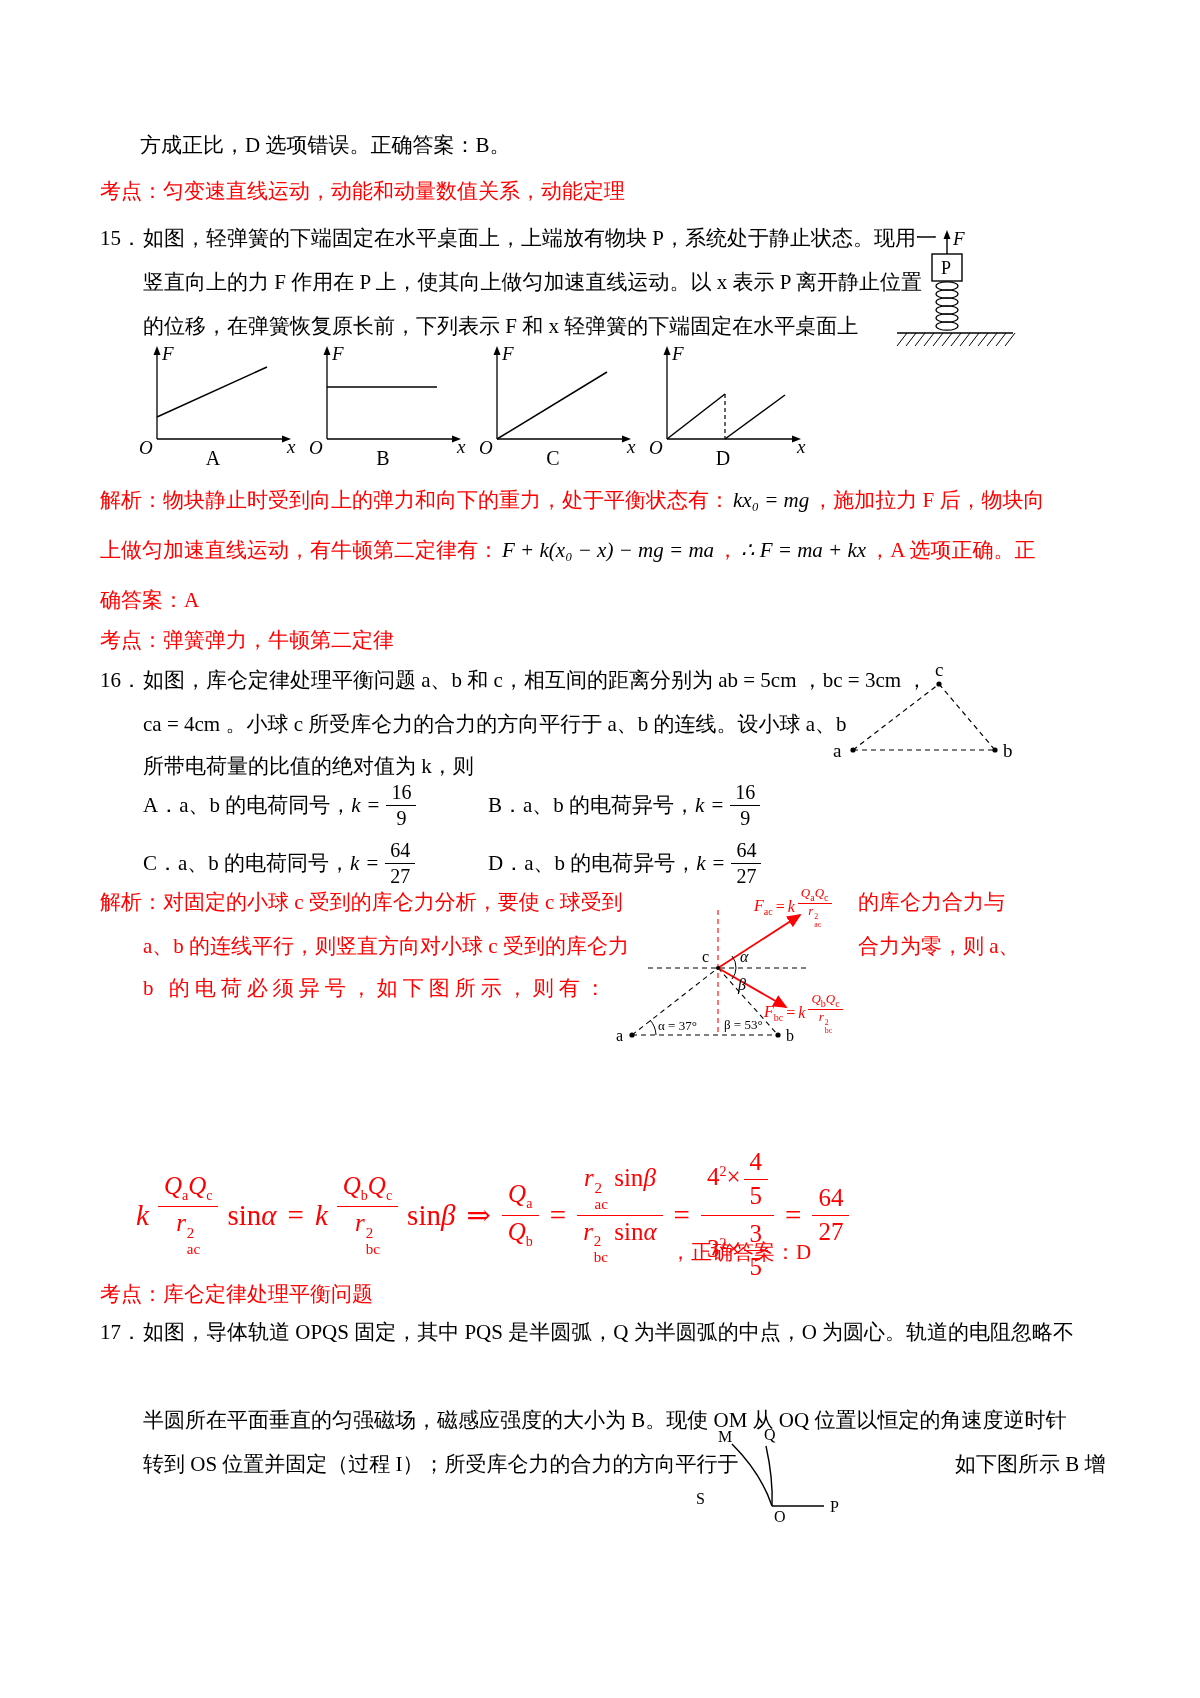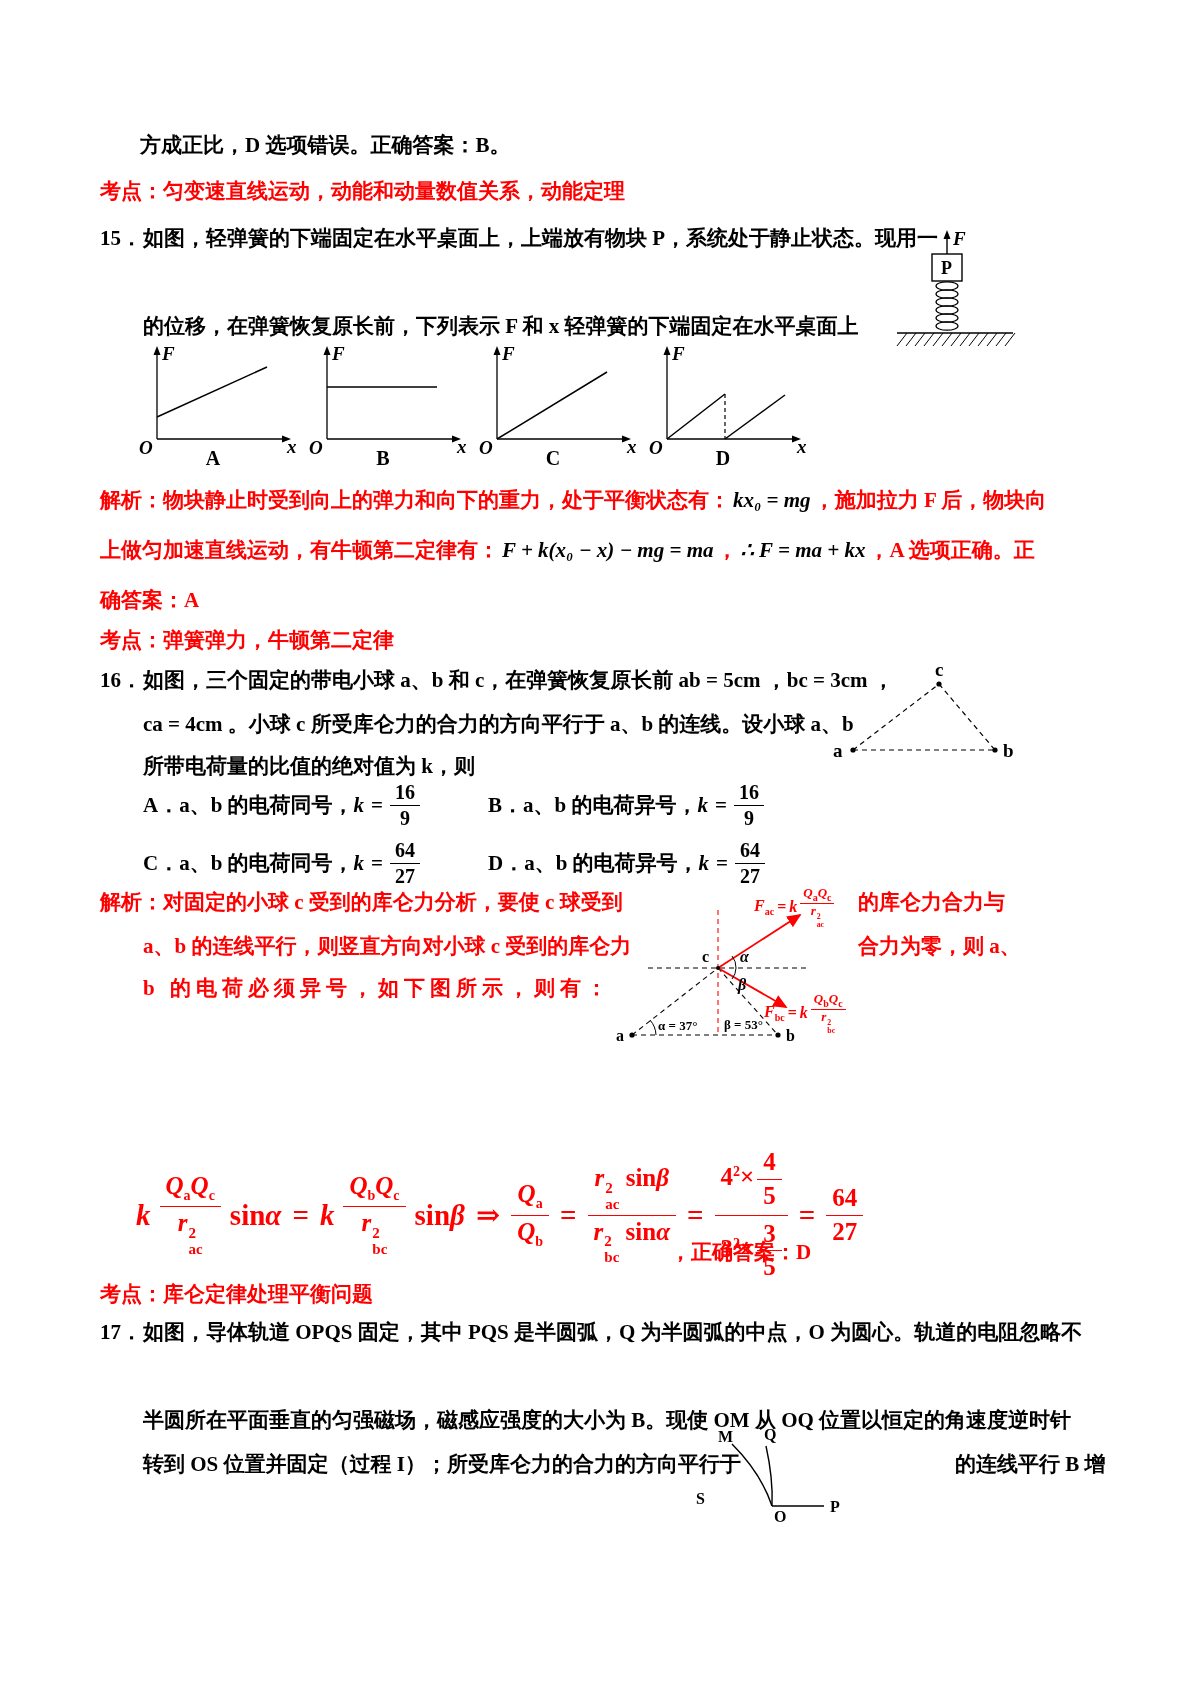--- a/index.html
+++ b/index.html
@@ -1,17 +1,17 @@
 <!DOCTYPE html>
 <html><head>
 <meta charset="utf-8">
 <style>
   * { margin:0; padding:0; box-sizing:border-box; }
   body { background:#ffffff; font-family:"Liberation Serif","DejaVu Serif",serif; }
-  .page { position:relative; width:1200px; height:1698px; background:#fff; color:#000; font-size:21px; overflow:hidden;font-weight:bold; }
+  .page { position:relative; width:1200px; height:1698px; background:#fff; color:#000; font-size:21px; overflow:hidden; }
   .abs { position:absolute; white-space:nowrap; }
   .red { color:#ff0000; }
   .math { font-style:italic; padding:0 3px; }
   i { font-style:italic; }
   sub { font-size:0.62em; }
   sup { font-size:0.62em; }
 
   
   .frac { display:inline-block; text-align:center; vertical-align:middle; line-height:1.15; }
   .frac > .num { display:block; border-bottom:1.4px solid currentColor; padding:1px 5px; }
@@ -52,20 +52,21 @@
 </head>
 <body>
 
 <div class="page">
 
   <div class="abs" style="left:140px; top:131px;">方成正比，D 选项错误。正确答案：B。</div>
   <div class="abs red" style="left:100px; top:177px;">考点：匀变速直线运动，动能和动量数值关系，动能定理</div>
 
   <div class="abs" style="left:100px; top:224px;">15．</div>
   <div class="abs" style="left:143px; top:224px;">如图，轻弹簧的下端固定在水平桌面上，上端放有物块 P，系统处于静止状态。现用一</div>
+  <div class="abs" style="left:143px; top:268px;">竖直向上的力 F 作用在 P 上，使其向上做匀加速直线运动。以 x 表示 P 离开静止位置</div>
   <div class="abs" style="left:143px; top:312px;">的位移，在弹簧恢复原长前，下列表示 F 和 x 轻弹簧的下端固定在水平桌面上</div>
 
   <svg class="abs" style="left:895px; top:228px;" width="122" height="124" viewBox="0 0 122 124">
     <g>
       <line x1="52" y1="26" x2="52" y2="6" stroke="#000" stroke-width="1.4"></line>
       <polygon points="48.5,11 52,2 55.5,11" fill="#000"></polygon>
     </g>
     <text class="axis-label" x="58" y="17">F</text>
     <rect x="37" y="26" width="30" height="27" fill="#fff" stroke="#000" stroke-width="1.4"></rect>
     <text x="46" y="46" font-size="18">P</text>
@@ -158,21 +159,21 @@
   <div class="abs" style="left:100px; top:486px;">
     <span class="red">解析：物块静止时受到向上的弹力和向下的重力，处于平衡状态有：</span><span class="math">kx₀ = mg</span><span class="red">，施加拉力 F 后，物块向</span>
   </div>
   <div class="abs" style="left:100px; top:536px;">
     <span class="red">上做匀加速直线运动，有牛顿第二定律有：</span><span class="math">F + k(x₀ − x) − mg = ma</span><span class="red">，</span><span class="math">∴ F = ma + kx</span><span class="red">，A 选项正确。正</span>
   </div>
   <div class="abs red" style="left:100px; top:586px;">确答案：A</div>
   <div class="abs red" style="left:100px; top:626px;">考点：弹簧弹力，牛顿第二定律</div>
 
   <div class="abs" style="left:100px; top:666px;">16．</div>
-  <div class="abs" style="left:143px; top:666px;">如图，三个固定的带电小球 a、b 和 c，在弹簧恢复原长前 ab = 5cm ，bc = 3cm ，</div>
+  <div class="abs" style="left:143px; top:666px;">如图，库仑定律处理平衡问题 a、b 和 c，相互间的距离分别为 ab = 5cm ，bc = 3cm ，</div>
   <div class="abs" style="left:143px; top:710px;">ca = 4cm 。小球 c 所受库仑力的合力的方向平行于 a、b 的连线。设小球 a、b</div>
   <div class="abs" style="left:143px; top:752px;">所带电荷量的比值的绝对值为 k，则</div>
 
   <svg class="abs" style="left:825px; top:664px;" width="190" height="105" viewBox="0 0 190 105">
     <g stroke="#000" stroke-width="1.2" stroke-dasharray="5 4">
       <line x1="28" y1="86" x2="170" y2="86"></line>
       <line x1="28" y1="86" x2="114" y2="20"></line>
       <line x1="114" y1="20" x2="170" y2="86"></line>
     </g>
     <circle cx="28" cy="86" r="2.6" fill="#000"></circle>
@@ -335,21 +336,21 @@
       <span class="den">27</span>
     </span>
   </div>
   <div class="abs red" style="left:670px; top:1238px;">，正确答案：D</div>
   <div class="abs red" style="left:100px; top:1280px;">考点：库仑定律处理平衡问题</div>
 
   <div class="abs" style="left:100px; top:1318px;">17．</div>
   <div class="abs" style="left:143px; top:1318px;">如图，导体轨道 OPQS 固定，其中 PQS 是半圆弧，Q 为半圆弧的中点，O 为圆心。轨道的电阻忽略不</div>
   <div class="abs" style="left:143px; top:1406px;">半圆所在平面垂直的匀强磁场，磁感应强度的大小为 B。现使 OM 从 OQ 位置以恒定的角速度逆时针</div>
   <div class="abs" style="left:143px; top:1450px;">转到 OS 位置并固定（过程 I）；所受库仑力的合力的方向平行于</div>
-  <div class="abs" style="left:955px; top:1450px;">的连线平行 B 增</div>
+  <div class="abs" style="left:955px; top:1450px;">如下图所示 B 增</div>
 
   <svg class="abs" style="left:692px; top:1428px;" width="150" height="108" viewBox="0 0 150 108">
     <path d="M80,78 C72,54 56,32 40,16" stroke="#000" stroke-width="1.4" fill="none"></path>
     <path d="M80,78 C81,56 78,36 74,18" stroke="#000" stroke-width="1.4" fill="none"></path>
     <line x1="80" y1="78" x2="132" y2="78" stroke="#000" stroke-width="1.4"></line>
     <text class="fig-label-sm" x="26" y="14">M</text>
     <text class="fig-label-sm" x="72" y="12">Q</text>
     <text class="fig-label-sm" x="4" y="76">S</text>
     <text class="fig-label-sm" x="82" y="94">O</text>
     <text class="fig-label-sm" x="138" y="84">P</text>

